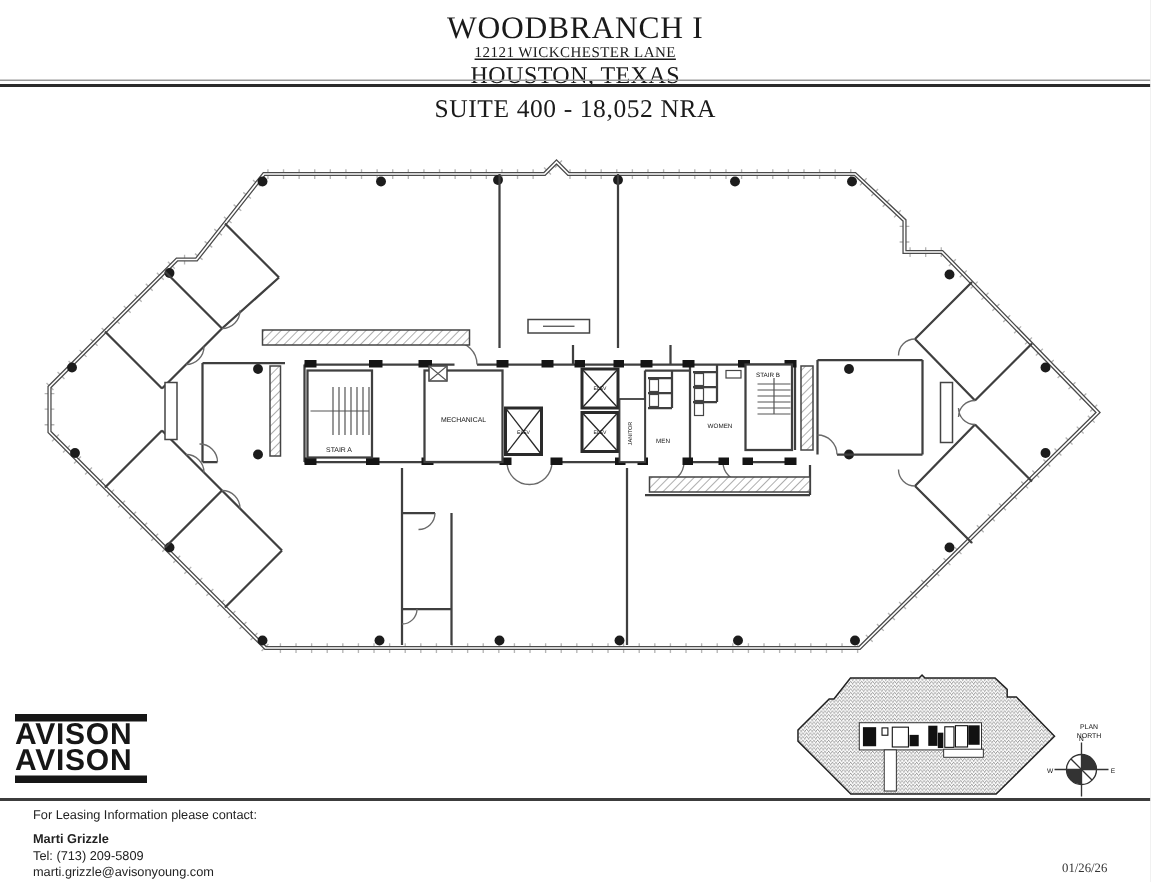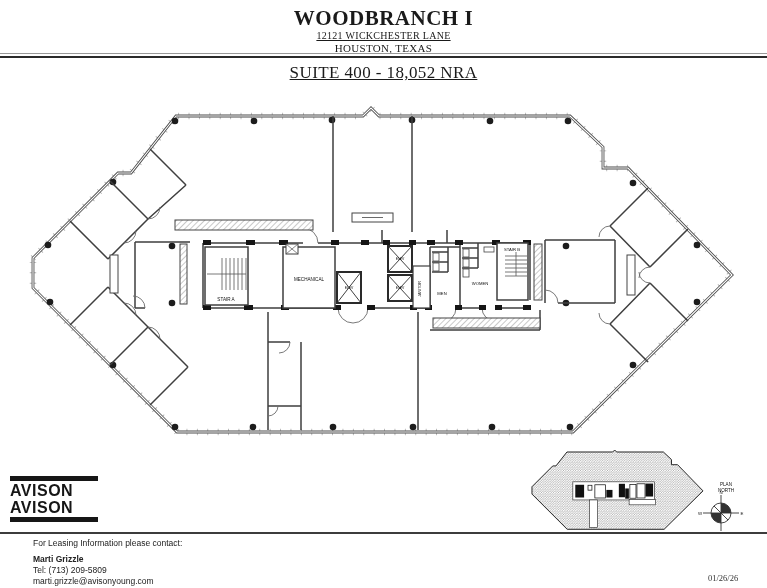--- a/index.html
+++ b/index.html
@@ -1,30 +1,30 @@
 <!DOCTYPE html>
 <html><head>
 <meta charset="utf-8">
 <style>
   html,body{margin:0;padding:0;background:#e8e8e8;}
   .page{position:relative;width:767px;height:588px;background:#ffffff;overflow:hidden;
         font-family:"Liberation Sans",sans-serif;color:#1a1a1a;}
   .hdr{position:absolute;left:0;width:100%;text-align:center;}
-  .title{top:6px;font-family:"Liberation Serif",serif;font-weight:bold;font-size:21px;letter-spacing:.5px;}
+  .title{top:6px;font-family:"Liberation Serif",serif;font-weight:normal;font-size:21px;letter-spacing:.5px;}
   .addr1{top:30px;font-family:"Liberation Serif",serif;font-size:10px;letter-spacing:.3px;text-decoration:underline;}
-  .addr2{top:42px;font-family:"Liberation Serif",serif;font-size:11px;letter-spacing:.3px;}
+  .addr2{top:42px;font-family:"Liberation Serif",serif;font-size:16px;letter-spacing:.3px;}
   .rule-a{position:absolute;left:0;top:53px;width:100%;height:0;border-top:1.5px solid #999;}
   .rule-b{position:absolute;left:0;top:56px;width:100%;height:0;border-top:2.5px solid #2b2b2b;}
-  .suite{top:63px;font-family:"Liberation Serif",serif;font-size:17px;letter-spacing:.4px;text-decoration:underline;}
+  .suite{top:63px;font-family:"Liberation Serif",serif;font-size:17px;letter-spacing:.4px;}
   .plan-svg{position:absolute;left:0;top:95px;}
   .footrule{position:absolute;left:0;top:532px;width:100%;height:0;border-top:2.5px solid #3c3c3c;}
   .logo{position:absolute;left:10px;top:476px;width:90px;}
   .logo .bar{width:88px;height:5px;background:#161616;}
-  .logo .txt{font-size:16px;font-weight:700;line-height:17px;letter-spacing:.5px;color:#161616;padding:1px 0;}
-  .contact{position:absolute;left:16px;font-size:8.5px;color:#222;padding-left:17px;}
+  .logo .txt{font-size:20px;font-weight:700;line-height:17px;letter-spacing:.5px;color:#161616;padding:1px 0;}
+  .contact{position:absolute;left:5px;font-size:8.5px;color:#222;padding-left:17px;}
   .c-intro{top:538px;}
   .c-name{top:554px;font-weight:bold;}
   .c-tel{top:565px;}
   .c-mail{top:576px;text-align:right;}
   .date{position:absolute;left:708px;top:573px;font-family:"Liberation Serif",serif;font-size:8.5px;color:#333;text-align:center;}
   svg text{font-family:"Liberation Sans",sans-serif;fill:#111;}
 </style>
 </head>
 <body>
 

